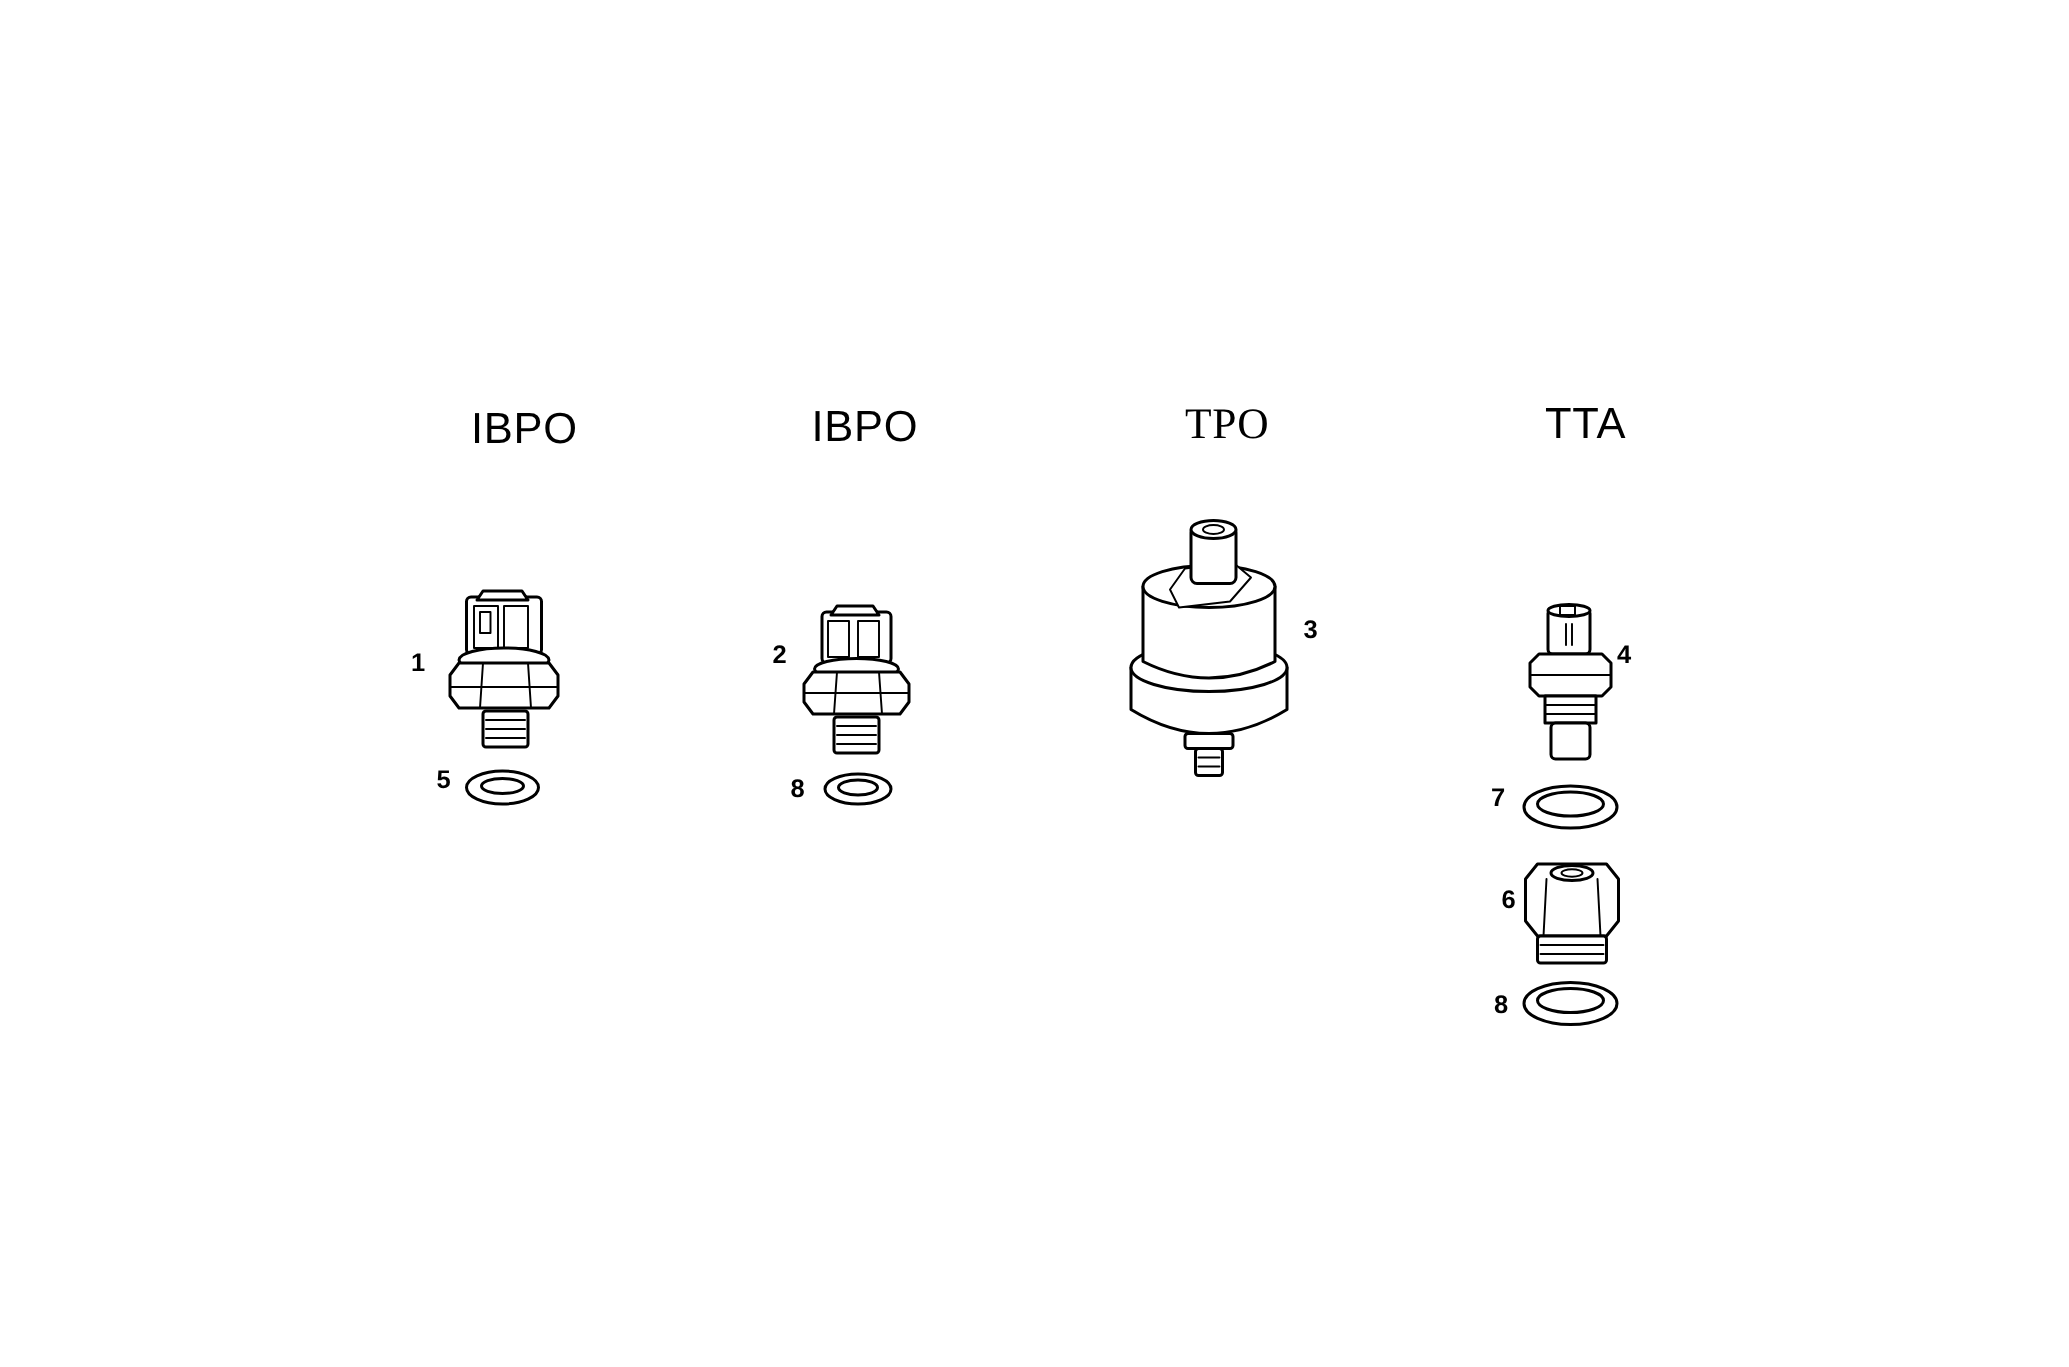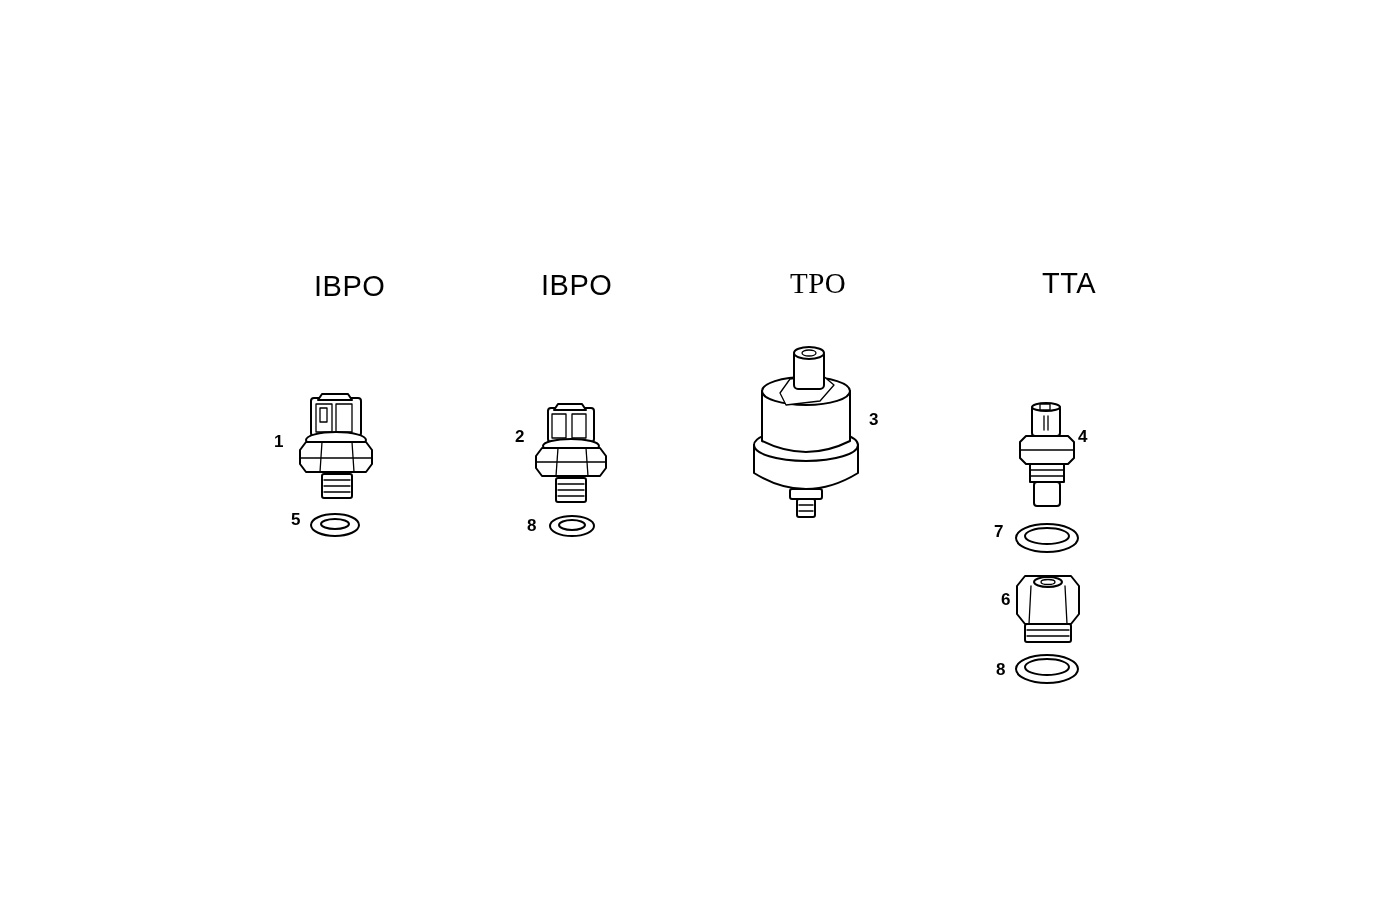--- a/index.html
+++ b/index.html
@@ -12,21 +12,21 @@
     svg * { stroke: #000; stroke-width: 2; fill: #fff; stroke-linejoin: round; stroke-linecap: round; }
     svg .thin { stroke-width: 1.3; }
     svg .nofill { fill: none; }
   </style>
 </head>
 <body>
 
 <div class="group-title" style="left:314px; top:270px;">IBPO</div>
 <div class="group-title" style="left:541px; top:269px;">IBPO</div>
 <div class="group-title" style="left:790px; top:267px;font-family:Liberation Serif, serif;">TPO</div>
-<div class="group-title" style="left:1030px; top:267px;margin-left:12px;">TTA</div>
+<div class="group-title" style="left:1030px; top:267px;">TTA</div>
 
 <div class="callout" style="left:274px; top:432px;">1</div>
 <div class="callout" style="left:291px; top:510px;">5</div>
 <div class="callout" style="left:515px; top:427px;">2</div>
 <div class="callout" style="left:527px; top:516px;">8</div>
 <div class="callout" style="left:869px; top:410px;">3</div>
 <div class="callout" style="left:1078px; top:427px;">4</div>
 <div class="callout" style="left:994px; top:522px;">7</div>
 <div class="callout" style="left:1001px; top:590px;">6</div>
 <div class="callout" style="left:996px; top:660px;">8</div>

